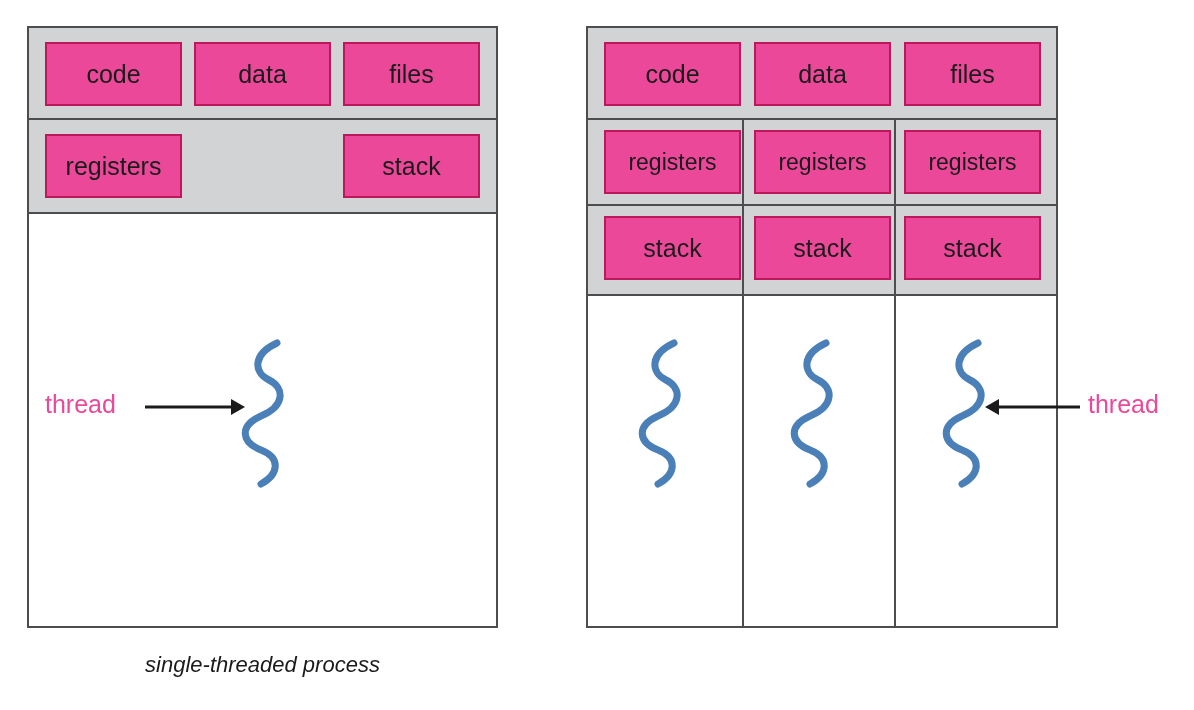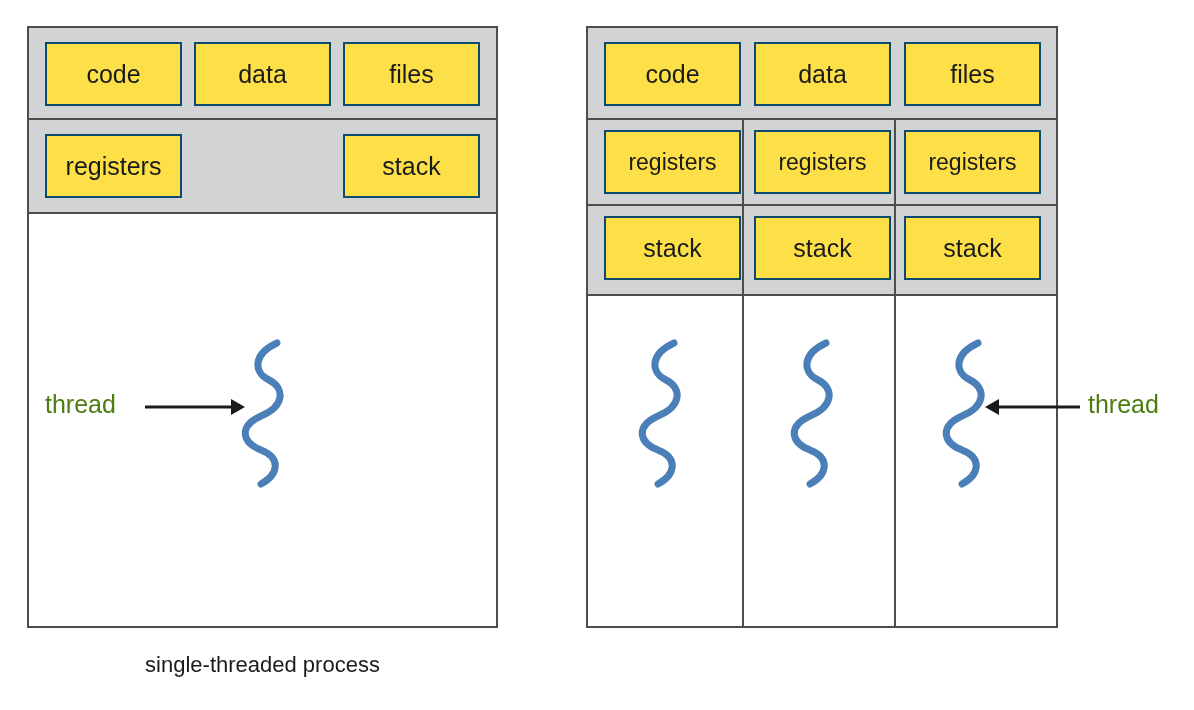--- a/index.html
+++ b/index.html
@@ -47,22 +47,22 @@
     position: absolute;
     box-sizing: border-box;
     background: #d2d3d5;
     border-bottom: 2px solid #4d4d4d;
   }
 
   
   .cell {
     position: absolute;
     box-sizing: border-box;
-    background: #fde047;
-    border: 2px solid #0c4a6e;
+    background: #ec4899;
+    border: 2px solid #be185d;
     display: flex;
     align-items: center;
     justify-content: center;
     font-size: 25px;
     color: #1b1b1b;
     letter-spacing: 0px;
     white-space: nowrap;
   }
   .cell.small-text { font-size: 23px; }
 
@@ -80,33 +80,33 @@
   }
 
   
   .thread-callout {
     position: absolute;
     overflow: visible;
   }
   .callout-label {
     position: absolute;
     font-size: 25px;
-    color: #4d7c0f;
+    color: #ec4899;
     white-space: nowrap;
   }
 
   
   .caption {
     position: absolute;
     font-size: 22px;
     color: #1b1b1b;
     white-space: nowrap;
     text-align: center;
   }
-  #caption-single { left: 27px; top: 652px; width: 471px; }
+  #caption-single { left: 27px; top: 652px; width: 471px; font-style: italic; }
   #caption-multi  { left: 586px; top: 652px; width: 472px; }
 </style>
 </head>
 <body>
 
 <div id="stage">
 
   <div id="single-frame" class="process-frame">
 
     <div class="gray-band" style="left:0px; top:0px; width:467px; height:92px;"></div>

